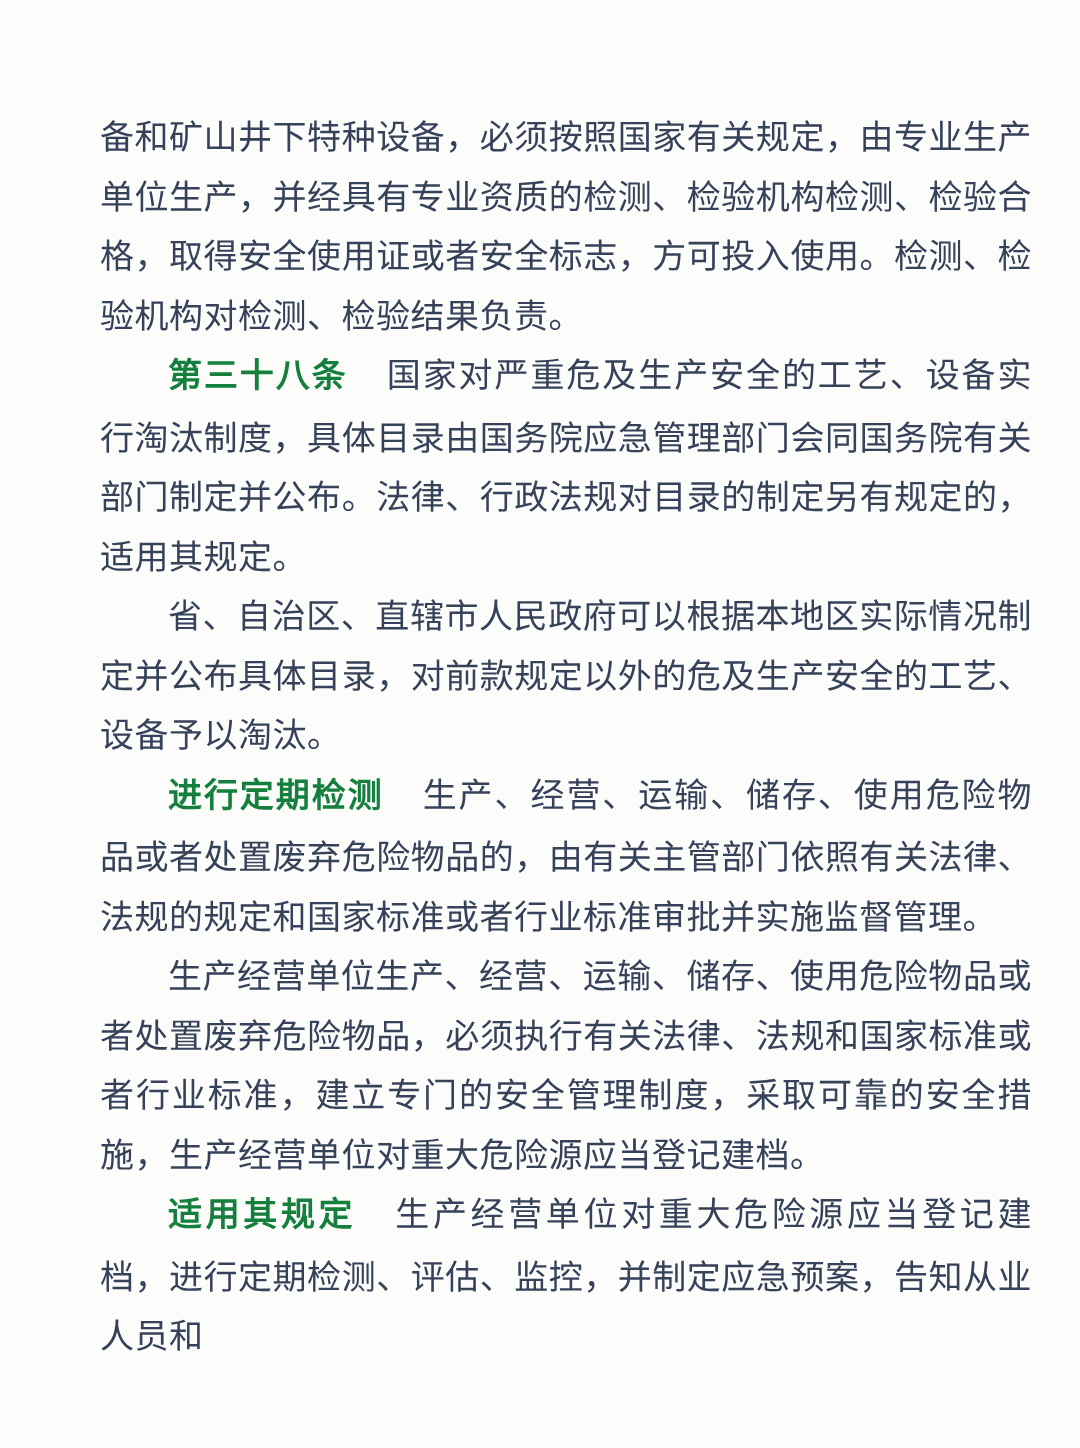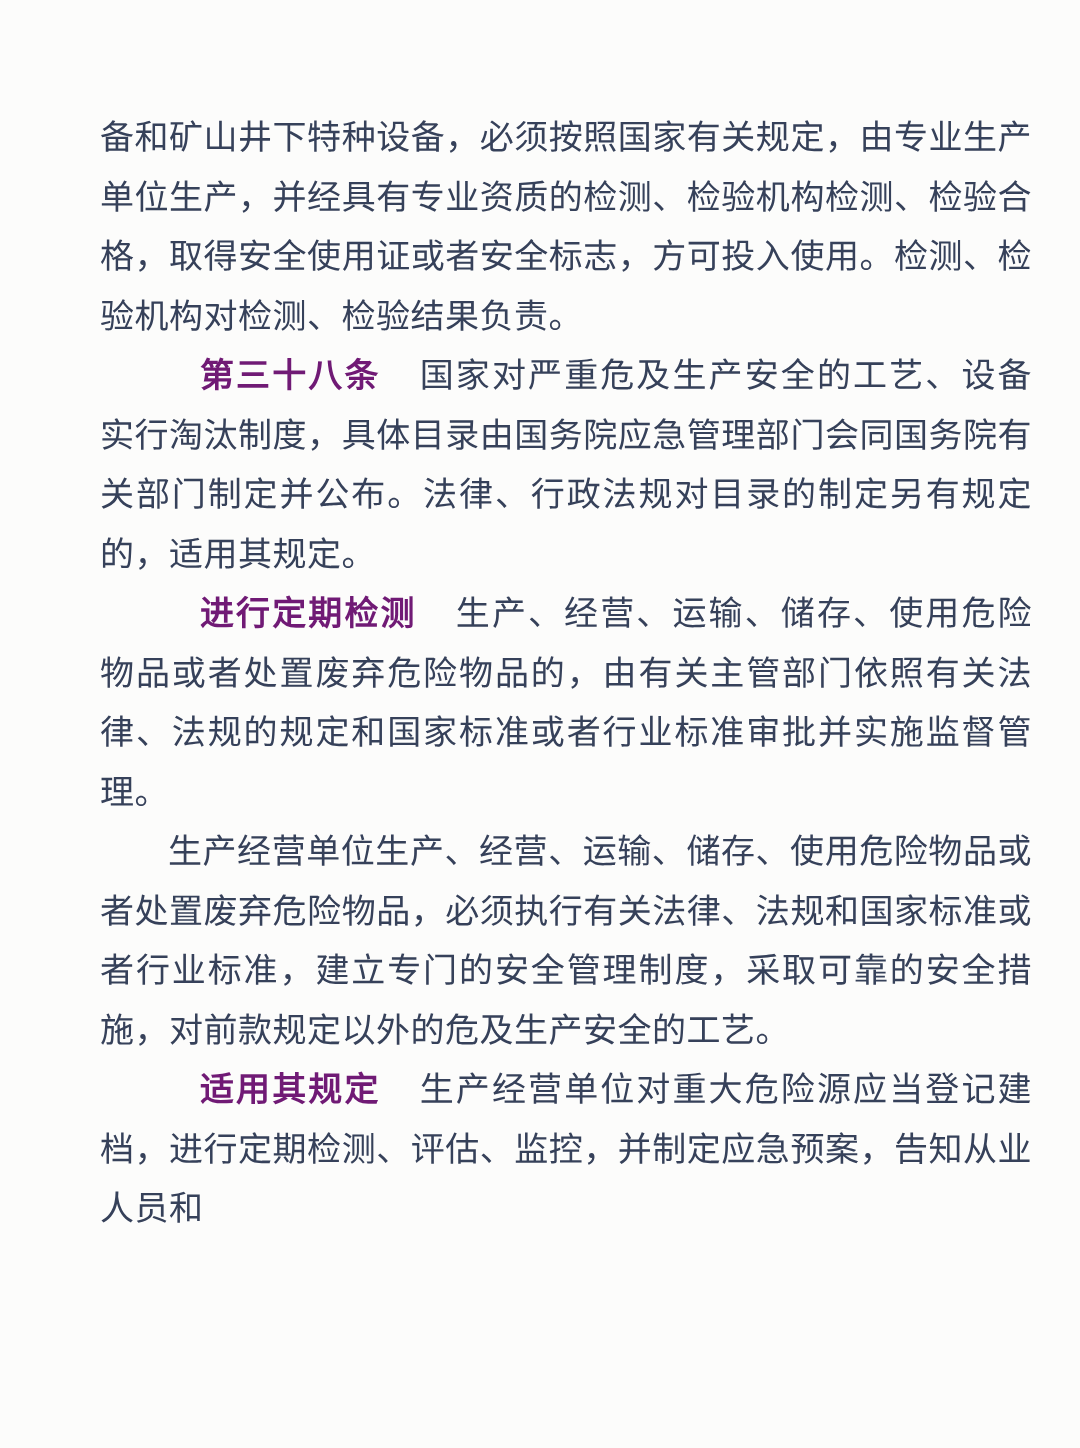--- a/index.html
+++ b/index.html
@@ -35,39 +35,39 @@
     line-height: 59.5px;
     color: #36415a;
     text-align: justify;
     text-justify: inter-ideograph;
     letter-spacing: 0.5px;
   }
   .para.indent {
     text-indent: 2em;
   }
   .article-lead {
-    font-family: Liberation Serif, serif;
+    font-family: Liberation Mono, monospace;
     font-weight: 700;
-    color: #701a75;
+    color: #15803d;
     margin-right: 1.15em;
-    margin-left: 32px;
   }
 </style>
 </head>
 <body>
 
 <div class="page">
   <div class="text-column">
 
     <p class="para"><span>备和矿山井下特种设备，必须按照国家有关规定，由专业生产单位生产，并经具有专业资质的检测、检验机构检测、检验合格，取得安全使用证或者安全标志，方可投入使用。检测、检验机构对检测、检验结果负责。</span></p>
 
     <p class="para indent"><span class="article-lead">第三十八条</span><span>国家对严重危及生产安全的工艺、设备实行淘汰制度，具体目录由国务院应急管理部门会同国务院有关部门制定并公布。法律、行政法规对目录的制定另有规定的，适用其规定。</span></p>
 
+    <p class="para indent"><span>省、自治区、直辖市人民政府可以根据本地区实际情况制定并公布具体目录，对前款规定以外的危及生产安全的工艺、设备予以淘汰。</span></p>
 
 
     <p class="para indent"><span class="article-lead">进行定期检测</span><span>生产、经营、运输、储存、使用危险物品或者处置废弃危险物品的，由有关主管部门依照有关法律、法规的规定和国家标准或者行业标准审批并实施监督管理。</span></p>
 
-    <p class="para indent"><span>生产经营单位生产、经营、运输、储存、使用危险物品或者处置废弃危险物品，必须执行有关法律、法规和国家标准或者行业标准，建立专门的安全管理制度，采取可靠的安全措施，对前款规定以外的危及生产安全的工艺。</span></p>
+    <p class="para indent"><span>生产经营单位生产、经营、运输、储存、使用危险物品或者处置废弃危险物品，必须执行有关法律、法规和国家标准或者行业标准，建立专门的安全管理制度，采取可靠的安全措施，生产经营单位对重大危险源应当登记建档。</span></p>
 
     <p class="para indent"><span class="article-lead">适用其规定</span><span>生产经营单位对重大危险源应当登记建档，进行定期检测、评估、监控，并制定应急预案，告知从业人员和</span></p>
 
   </div>
 </div>
 
 </body></html>

